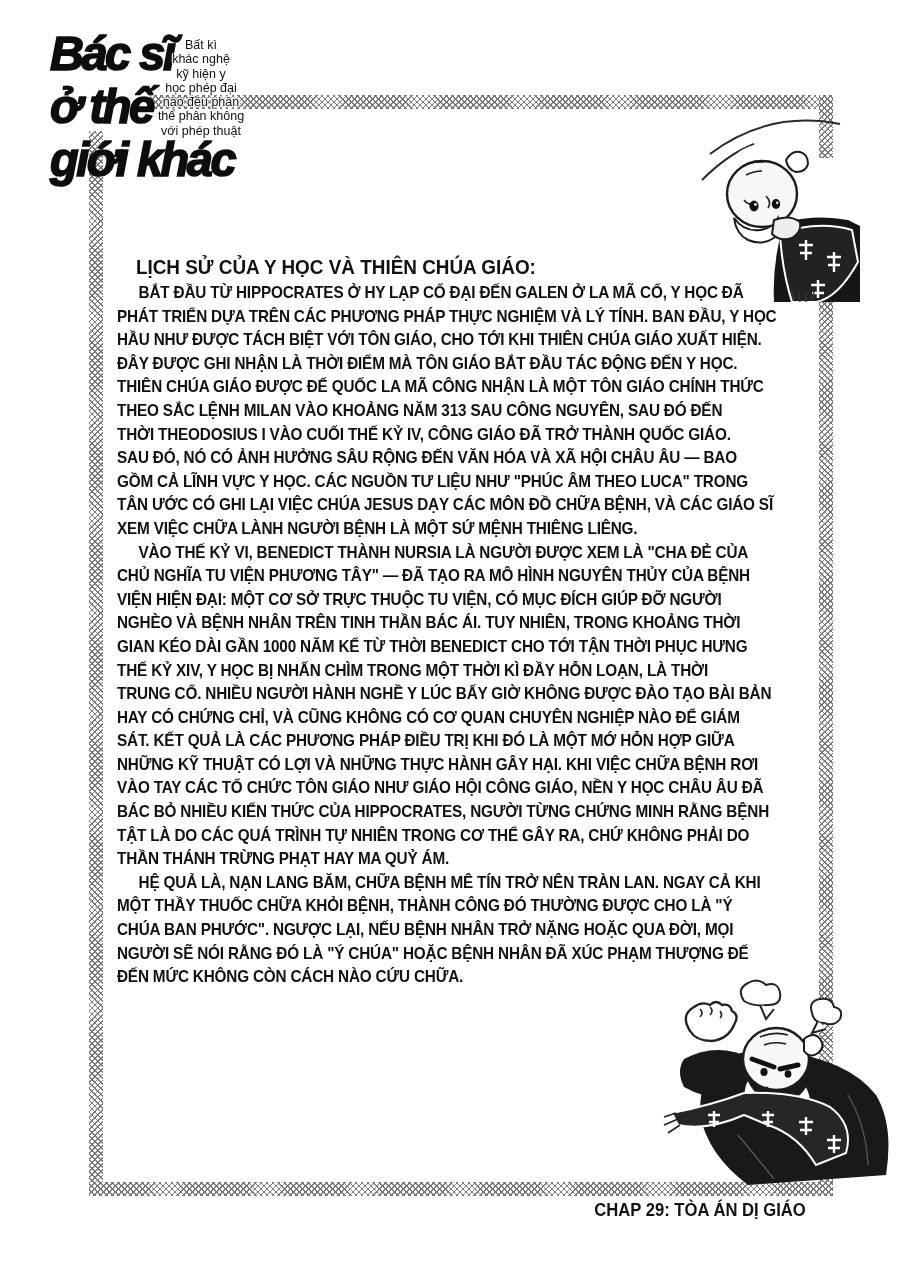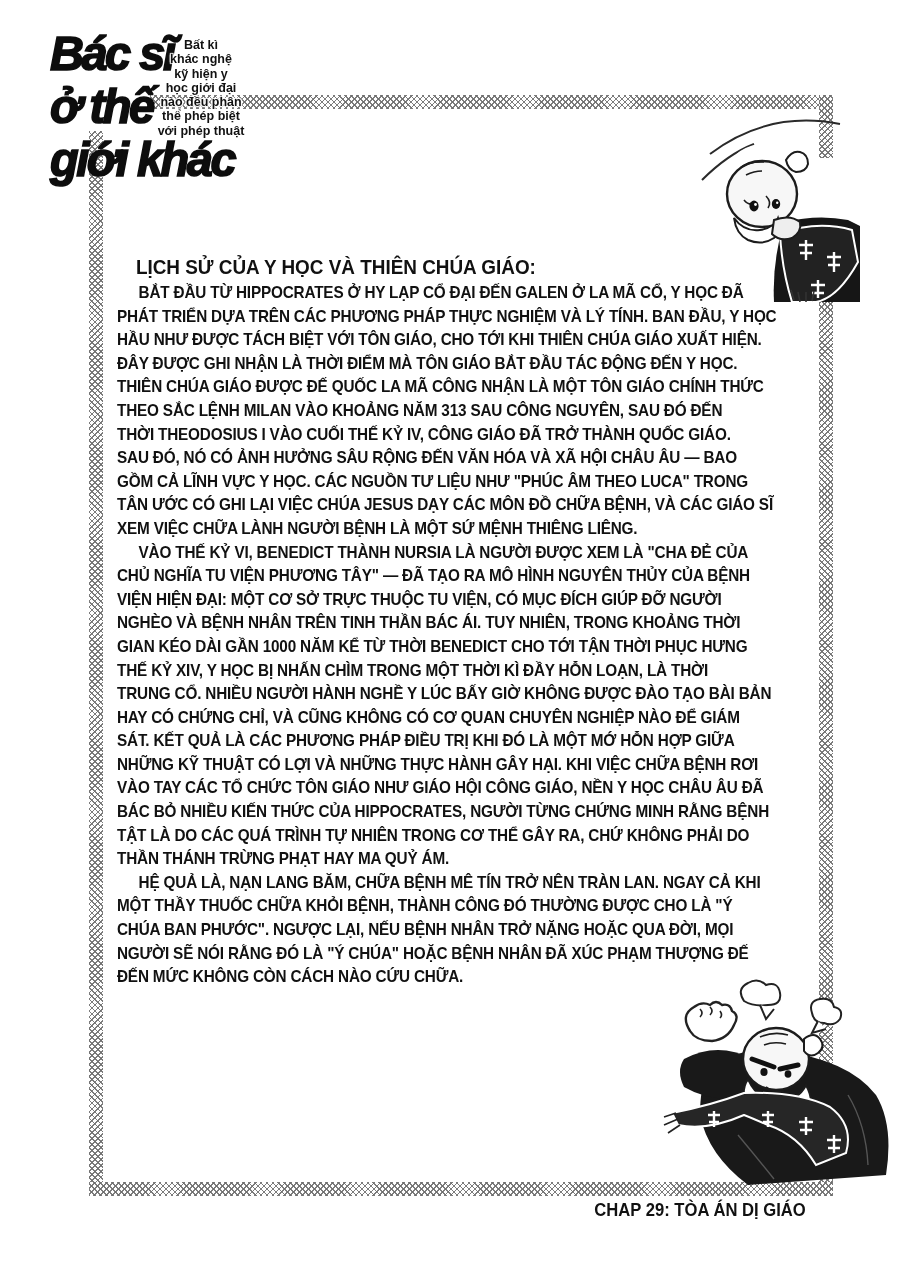--- a/index.html
+++ b/index.html
@@ -13,21 +13,21 @@
   #frame-top{left:150px;top:95px;width:683px;height:14px;}
   #frame-left{left:89px;top:131px;width:14px;height:1065px;}
   #frame-right{left:819px;top:95px;width:14px;height:1101px;}
   #frame-bottom{left:89px;top:1182px;width:744px;height:14px;}
   
   #logo{position:absolute;left:50px;top:26px;z-index:5;}
   .title-line{font-family:"Liberation Sans",sans-serif;font-style:italic;font-weight:bold;
     font-size:47px;line-height:53px;letter-spacing:-2.5px;color:#0d0d0d;
     -webkit-text-stroke:1.6px #0d0d0d;transform:scaleY(1.04);white-space:nowrap;}
   #subtitle{position:absolute;left:146px;top:38px;width:110px;z-index:6;text-align:center;}
-  .subtitle-line{font-size:12.5px;line-height:14.3px;font-weight:bold;white-space:nowrap;
+  .subtitle-line{font-size:12.5px;line-height:14.3px;font-weight:normal;white-space:nowrap;
     text-shadow:0 0 2px #fff,0 0 2px #fff,1px 1px 1px #fff,-1px -1px 1px #fff,1px -1px 1px #fff,-1px 1px 1px #fff;}
   
   #article{position:absolute;left:117px;top:254px;width:790px;z-index:4;
     transform:scaleX(0.90);transform-origin:left top;}
   #article-heading{font-size:21px;line-height:26px;font-weight:bold;letter-spacing:0;
     padding-left:21px;white-space:nowrap;margin-bottom:1px;}
   .para{margin:0;}
   .line{font-size:17px;line-height:23.6px;font-weight:bold;white-space:nowrap;letter-spacing:-0.2px;}
   .line.ind{padding-left:24px;}
   
@@ -51,23 +51,23 @@
   <div id="logo">
       <div class="title-line">Bác sĩ</div>
       <div class="title-line">ở thế</div>
       <div class="title-line">giới khác</div>
     </div>
 
   <div id="subtitle">
       <div class="subtitle-line">Bất kì</div>
       <div class="subtitle-line">khác nghệ</div>
       <div class="subtitle-line">kỹ hiện y</div>
-      <div class="subtitle-line">học giới đại</div>
+      <div class="subtitle-line">học phép đại</div>
       <div class="subtitle-line">nào đều phân</div>
-      <div class="subtitle-line">thể phép biệt</div>
+      <div class="subtitle-line">thể phân không</div>
       <div class="subtitle-line">với phép thuật</div>
     </div>
 
   <div id="article">
     <div id="article-heading">LỊCH SỬ CỦA Y HỌC VÀ THIÊN CHÚA GIÁO:</div>
     <div id="article-body">
         <div class="para">
           <div class="line ind">BẮT ĐẦU TỪ HIPPOCRATES Ở HY LẠP CỔ ĐẠI ĐẾN GALEN Ở LA MÃ CỔ, Y HỌC ĐÃ</div>
           <div class="line">PHÁT TRIỂN DỰA TRÊN CÁC PHƯƠNG PHÁP THỰC NGHIỆM VÀ LÝ TÍNH. BAN ĐẦU, Y HỌC</div>
           <div class="line">HẦU NHƯ ĐƯỢC TÁCH BIỆT VỚI TÔN GIÁO, CHO TỚI KHI THIÊN CHÚA GIÁO XUẤT HIỆN.</div>

